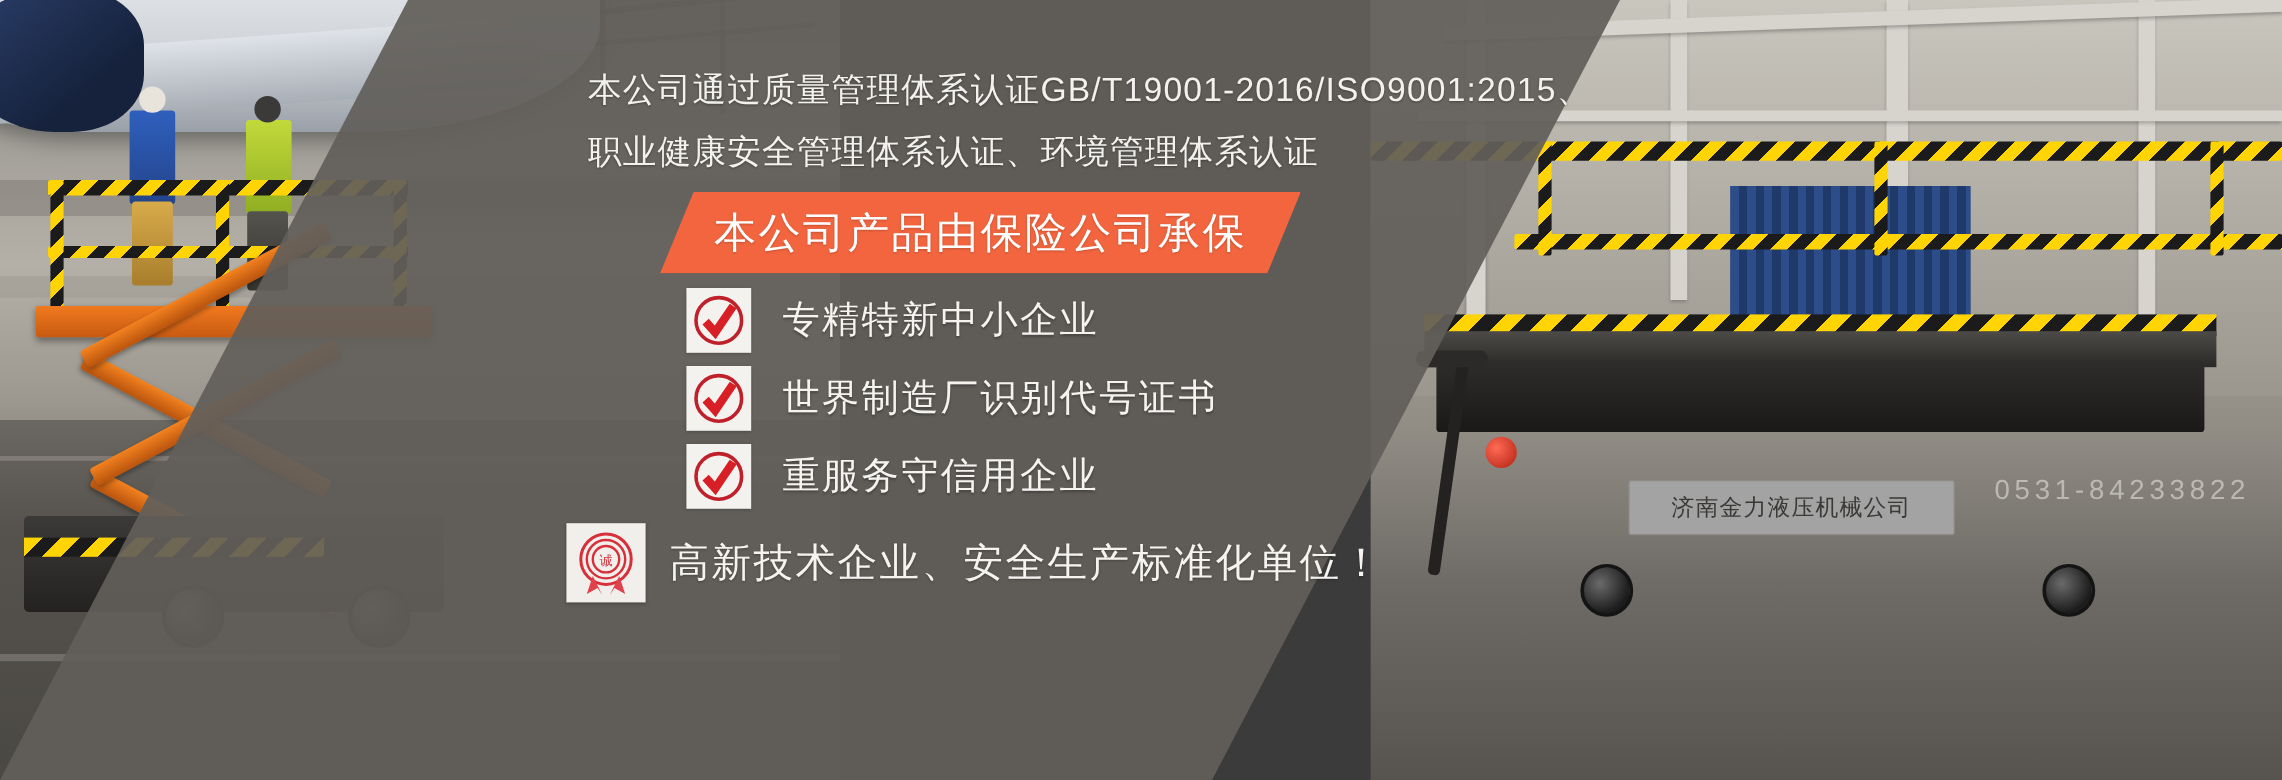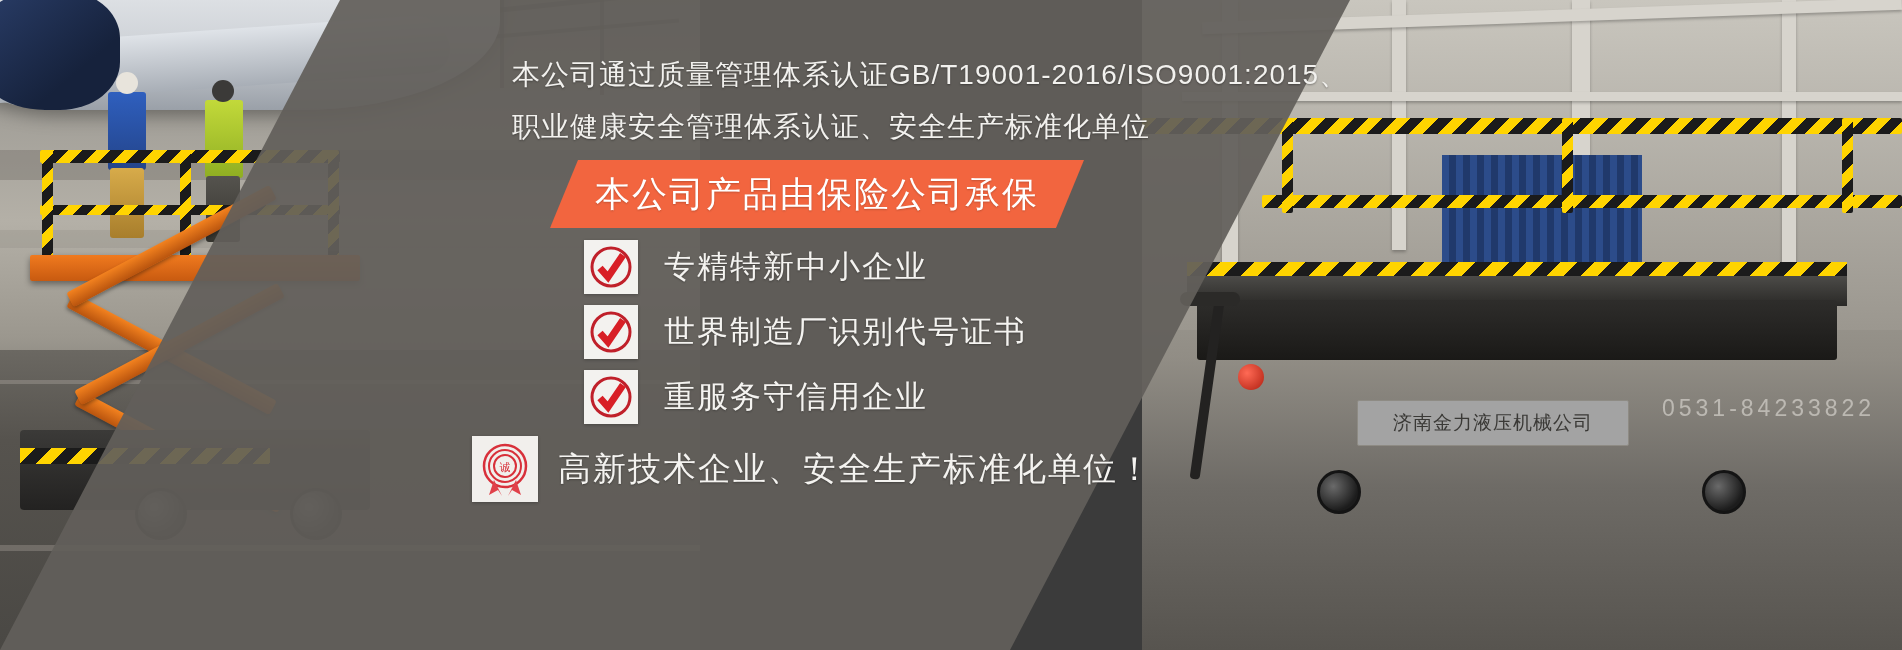--- a/index.html
+++ b/index.html
@@ -126,42 +126,42 @@
     position:absolute;top:0;left:0;width:1350px;height:650px;
     background:rgba(98,95,90,.93);
     clip-path:polygon(340px 0, 1350px 0, 1010px 650px, 0 650px);
     z-index:5;
   }
 
   
   #content{position:absolute;inset:0;z-index:8;}
 
   .cert-line{
-    position:absolute;left:512px;color:#f2f1ee;
+    position:absolute;left:490px;color:#f2f1ee;
     font-size:28px;letter-spacing:1px;white-space:nowrap;
     text-shadow:0 1px 2px rgba(0,0,0,.35);
   }
   #cert-line-1{top:56px;}
   #cert-line-2{top:108px;}
 
   
   #badge-banner{
     position:absolute;left:550px;top:160px;
     width:534px;height:68px;
     background:#f2653f;
     clip-path:polygon(28px 0, 534px 0, 506px 68px, 0 68px);
     display:flex;align-items:center;justify-content:center;
     box-shadow:0 3px 8px rgba(0,0,0,.25);
   }
   #badge-banner span{
     color:#ffffff;font-size:35px;font-weight:normal;letter-spacing:2px;
     text-shadow:0 1px 2px rgba(0,0,0,.2);
   }
 
-  .bullet-row{position:absolute;display:flex;align-items:center;gap:26px;margin-left:12px;}
+  .bullet-row{position:absolute;display:flex;align-items:center;gap:26px;}
   #bullet-0{left:572px;top:240px;}
   #bullet-1{left:572px;top:305px;}
   #bullet-2{left:572px;top:370px;}
 
   .check-icon{
     width:54px;height:54px;flex:none;
     background:#f3f2ef;
     display:flex;align-items:center;justify-content:center;
     box-shadow:0 1px 3px rgba(0,0,0,.25);
   }
@@ -269,21 +269,21 @@
     <div class="wheel" style="left:175px;top:470px;width:38px;height:38px;"></div>
     <div class="wheel" style="left:560px;top:470px;width:38px;height:38px;"></div>
   </div>
 
   <div id="overlay"></div>
 
   <div id="content">
 
     <div class="cert-line" id="cert-line-1">本公司通过质量管理体系认证GB/T19001-2016/ISO9001:2015、</div>
 
-    <div class="cert-line" id="cert-line-2">职业健康安全管理体系认证、安全生产标准化单位</div>
+    <div class="cert-line" id="cert-line-2">职业健康安全管理体系认证、环境管理体系认证</div>
 
     <div id="badge-banner">
       <span>本公司产品由保险公司承保</span>
     </div>
 
     <div class="bullet-row" id="bullet-0">
       <div class="check-icon">
         <svg width="46" height="46" viewBox="0 0 46 46" aria-hidden="true">
           <circle cx="23" cy="23" r="19" fill="none" stroke="#c0202a" stroke-width="3"></circle>
           <path d="M12 24 L20 33 L35 11" fill="none" stroke="#d81f26" stroke-width="7" stroke-linecap="butt" stroke-linejoin="miter"></path>

